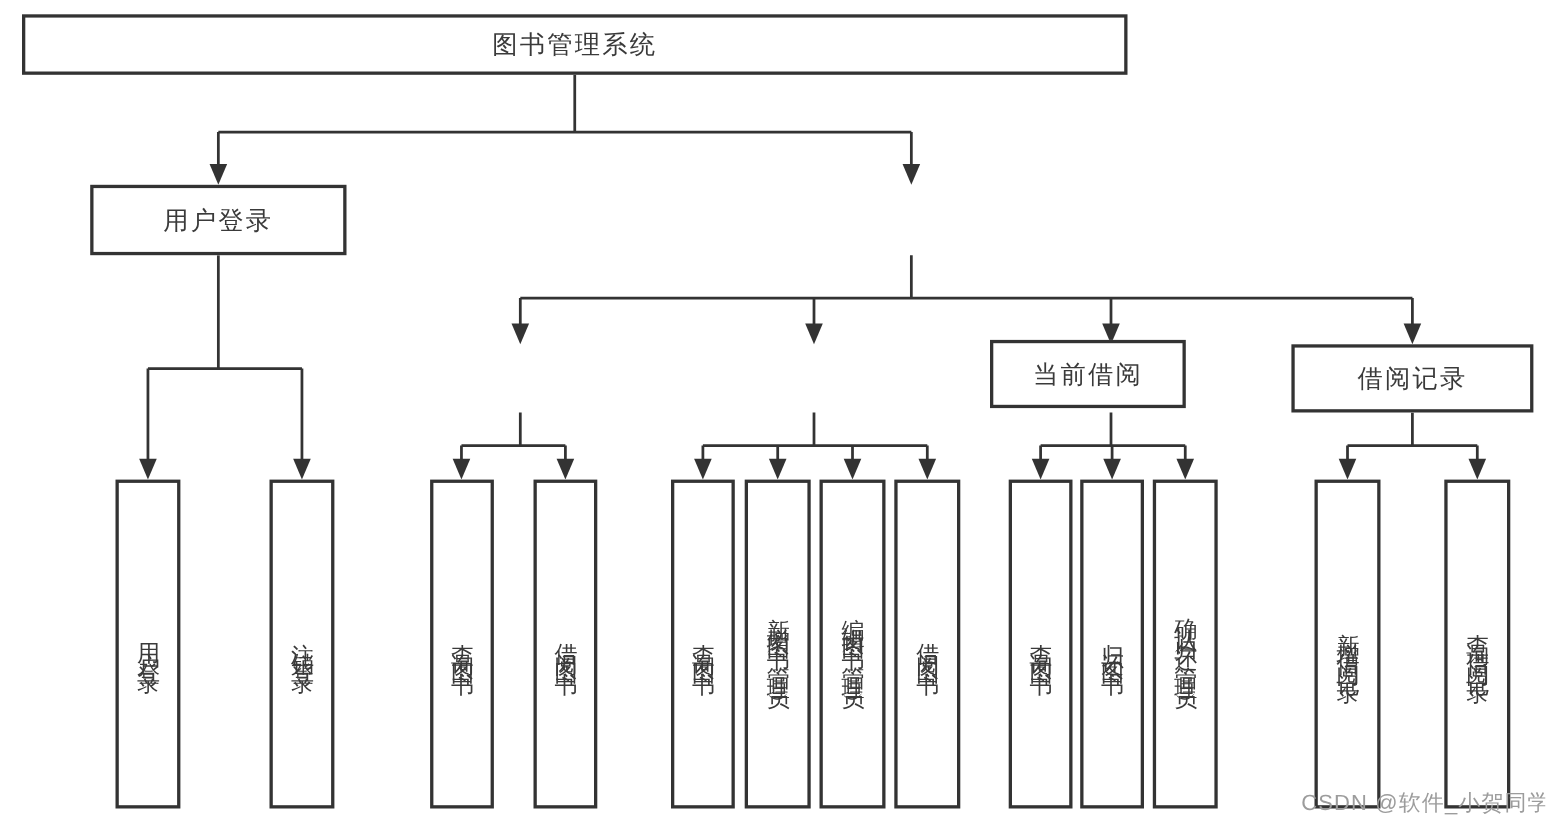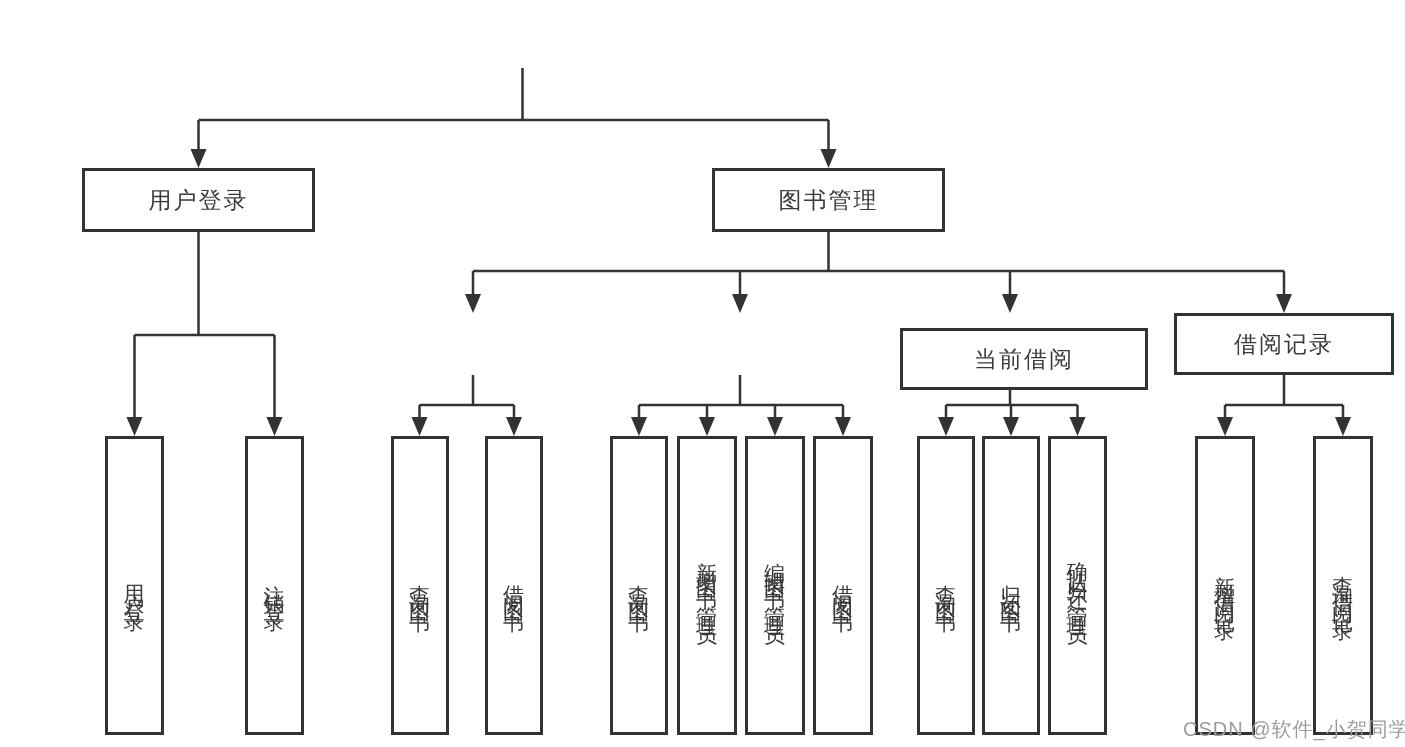--- a/index.html
+++ b/index.html
@@ -83,25 +83,25 @@
     <path class="wire" d="M1010 375 V406 M946 405 H1077.5 M946 405 V418 M1011 405 V418 M1077.5 405 V418"></path>
     <polygon class="arrow" points="938,417 954,417 946,436"></polygon>
     <polygon class="arrow" points="1003,417 1019,417 1011,436"></polygon>
     <polygon class="arrow" points="1069.5,417 1085.5,417 1077.5,436"></polygon>
 
     <path class="wire" d="M1284 375 V406 M1225 405 H1343 M1225 405 V418 M1343 405 V418"></path>
     <polygon class="arrow" points="1217,417 1233,417 1225,436"></polygon>
     <polygon class="arrow" points="1335,417 1351,417 1343,436"></polygon>
   </svg>
 
+  <div class="box h" style="left:20px;top:13px;width:1005px;height:55px">图书管理系统</div>
 
   <div class="box h" style="left:82px;top:168px;width:233px;height:64px">用户登录</div>
-  <div class="box h" style="left:712px;top:168px;width:233px;height:64px">图书管理</div>
 
-  <div class="box h" style="left:900px;top:328px;width:248px;height:62px">当前借阅</div>
+  <div class="box h" style="left:900px;top:309px;width:178px;height:62px">当前借阅</div>
   <div class="box h" style="left:1174px;top:313px;width:220px;height:62px">借阅记录</div>
 
   <div class="box v" style="left:105px;top:436px;width:59px;height:299px">用户登录</div>
   <div class="box v" style="left:245px;top:436px;width:59px;height:299px">注销登录</div>
 
   <div class="box v" style="left:391px;top:436px;width:58px;height:299px">查询图书</div>
   <div class="box v" style="left:485px;top:436px;width:58px;height:299px">借阅图书</div>
 
   <div class="box v" style="left:610px;top:436px;width:58px;height:299px">查询图书</div>
   <div class="box v" style="left:677px;top:436px;width:60px;height:299px">新增图书（管理员）</div>

